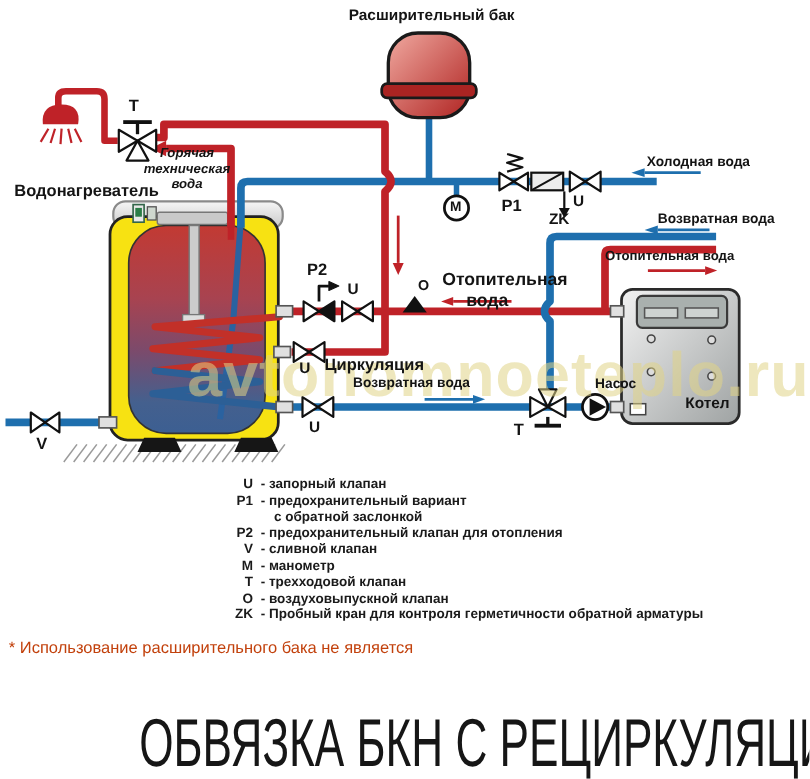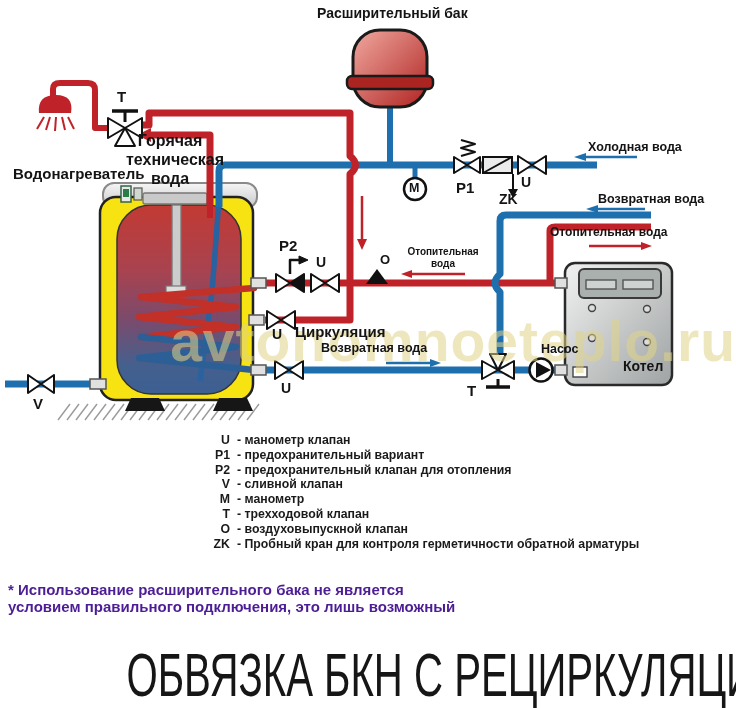--- a/index.html
+++ b/index.html
@@ -12,21 +12,21 @@
   .lbl-center{text-align:center;white-space:normal;line-height:1.18;}
   #watermark{
     position:absolute;left:0;right:0;top:308px;z-index:5;text-align:right;
     font-size:57px;font-weight:700;letter-spacing:1px;color:rgba(224,211,134,0.55);
     pointer-events:none;
   }
   #legend{position:absolute;left:203px;top:433px;z-index:6;font-size:12.3px;font-weight:700;line-height:14.8px;color:#1a1a1a;}
   .lg-row{display:flex;}
   .lg-key{display:inline-block;width:27px;text-align:right;margin-right:7px;flex:none;}
   .lg-sub{margin-left:46px;}
-  #footnote{position:absolute;left:8px;top:582px;z-index:6;font-size:15px;font-weight:700;line-height:16.8px;color:#4c1d95;}
+  #footnote{position:absolute;left:8px;top:582px;z-index:6;font-size:15px;font-weight:400;line-height:16.8px;color:#c2410c;}
   #main-title{position:absolute;left:0;right:0;top:639px;z-index:6;text-align:center;}
   #main-title span{
     display:inline-block;font-size:55px;font-weight:400;color:#161616;
     transform:scale(0.73,1.12);transform-origin:center top;white-space:nowrap;
   }
 </style>
 </head>
 <body>
 
 <div id="stage">
@@ -248,29 +248,29 @@
         <line x1="386" y1="363" x2="430" y2="363"></line>
           <polygon points="430,359 430,367 441,363" stroke="none"></polygon>
       </g>
     </g>
   </svg>
 
   <div id="watermark">avtonomnoeteplo.ru</div>
 
   <div class="lbl" style="left:13px;top:165px;font-size:15px;">Водонагреватель</div>
   <div class="lbl" style="left:317px;top:5px;font-size:14px;">Расширительный бак</div>
-  <div class="lbl lbl-center" style="left:126px;top:132px;width:88px;font-size:16px;">
+  <div class="lbl lbl-center" style="left:126px;top:132px;width:88px;font-size:12px;font-style:italic;">
     <div>Горячая</div>
     <div>техническая</div>
     <div>вода</div>
   </div>
   <div class="lbl" style="left:588px;top:140px;font-size:12.5px;">Холодная вода</div>
   <div class="lbl" style="left:598px;top:192px;font-size:12.5px;">Возвратная вода</div>
   <div class="lbl" style="left:550px;top:225px;font-size:12px;">Отопительная вода</div>
-  <div class="lbl lbl-center" style="left:402px;top:246px;width:82px;font-size:10px;">
+  <div class="lbl lbl-center" style="left:402px;top:246px;width:82px;font-size:16px;">
     <div>Отопительная</div>
     <div>вода</div>
   </div>
   <div class="lbl" style="left:295px;top:323px;font-size:15px;">Циркуляция</div>
   <div class="lbl" style="left:321px;top:341px;font-size:12.5px;">Возвратная вода</div>
   <div class="lbl" style="left:520px;top:342px;font-size:12.5px;padding-left:21px;">Насос</div>
   <div class="lbl" style="left:623px;top:358px;font-size:14px;">Котел</div>
 
   <div class="lbl" style="left:117px;top:88px;font-size:15px;">T</div>
   <div class="lbl" style="left:279px;top:237px;font-size:15px;">P2</div>
@@ -281,26 +281,27 @@
   <div class="lbl" style="left:521px;top:174px;font-size:14px;">U</div>
   <div class="lbl" style="left:499px;top:191px;font-size:14px;">ZK</div>
   <div class="lbl" style="left:272px;top:326px;font-size:14px;">U</div>
   <div class="lbl" style="left:281px;top:380px;font-size:14px;">U</div>
   <div class="lbl" style="left:467px;top:382px;font-size:15px;">T</div>
   <div class="lbl" style="left:33px;top:395px;font-size:15px;">V</div>
 
   <div id="legend">
     <div class="lg-row">
         <span class="lg-key">U</span>
-        <span>- манометр клапан</span>
+        <span>- запорный клапан</span>
       </div>
     <div class="lg-row">
         <span class="lg-key">P1</span>
         <span>- предохранительный вариант</span>
       </div>
+    <div class="lg-sub">с обратной заслонкой</div>
     <div class="lg-row">
         <span class="lg-key">P2</span>
         <span>- предохранительный клапан для отопления</span>
       </div>
     <div class="lg-row">
         <span class="lg-key">V</span>
         <span>- сливной клапан</span>
       </div>
     <div class="lg-row">
         <span class="lg-key">M</span>
@@ -315,20 +316,19 @@
         <span>- воздуховыпускной клапан</span>
       </div>
     <div class="lg-row">
         <span class="lg-key">ZK</span>
         <span>- Пробный кран для контроля герметичности обратной арматуры</span>
       </div>
   </div>
 
   <div id="footnote">
     <div>* Использование расширительного бака не является</div>
-    <div>условием правильного подключения, это лишь возможный</div>
   </div>
 
   <div id="main-title">
     <span>ОБВЯЗКА БКН С РЕЦИРКУЛЯЦИЕЙ</span>
   </div>
 
 </div>
 
 </body></html>

